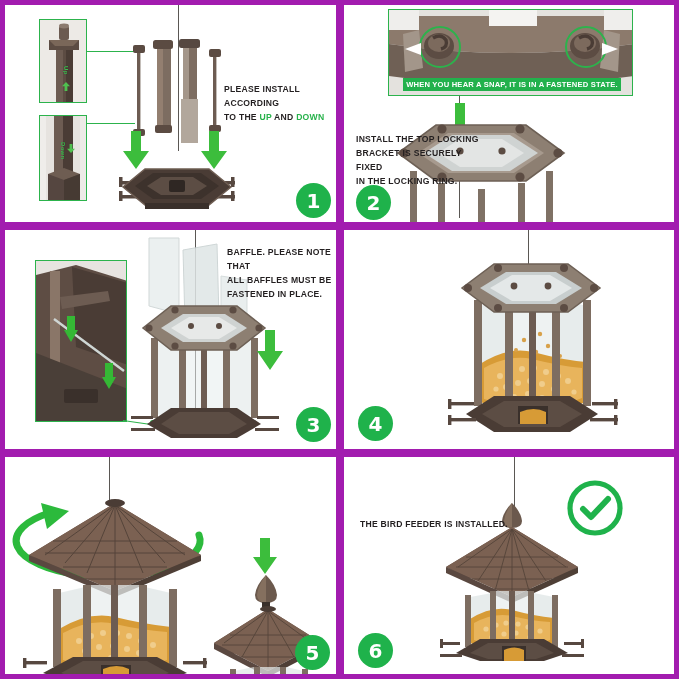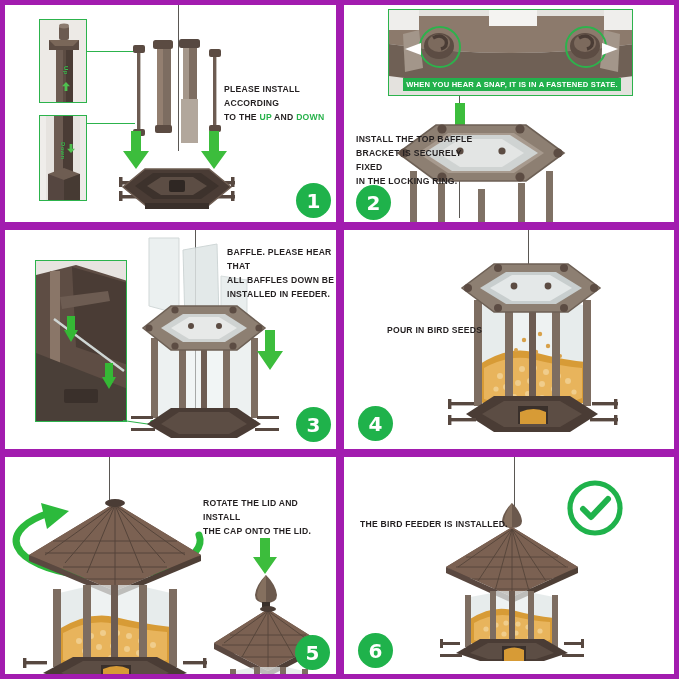--- a/index.html
+++ b/index.html
@@ -272,21 +272,21 @@
         <circle cx="130" cy="16" r="4.6" fill="#5c4c43"></circle>
         <circle cx="168" cy="40" r="4.6" fill="#5c4c43"></circle>
         <circle cx="14" cy="40" r="4.6" fill="#5c4c43"></circle>
         <circle cx="52" cy="64" r="4.6" fill="#5c4c43"></circle>
         <circle cx="130" cy="64" r="4.6" fill="#5c4c43"></circle>
         <circle cx="70" cy="38" r="3.6" fill="#5c4c43"></circle>
         <circle cx="112" cy="38" r="3.6" fill="#5c4c43"></circle>
       </g>
     </svg>
 
-    <div class="caption" style="left:12px;top:128px;width:130px;"><div><span>INSTALL THE TOP BAFFLE</span></div><div><span>BRACKET IS SECURELY FIXED</span></div><div><span>IN THE LOCKING RING.</span></div></div>
+    <div class="caption" style="left:12px;top:128px;width:130px;"><div><span>INSTALL THE TOP LOCKING</span></div><div><span>BRACKET IS SECURELY FIXED</span></div><div><span>IN THE LOCKING RING.</span></div></div>
 
     <div class="badge" style="left:12px;top:180px;">2</div>
   </div>
 
   <div class="panel p3">
 
     <div class="wire" style="left:190px;top:-4px;height:200px;"></div>
 
     <div class="inset" style="left:30px;top:30px;width:92px;height:162px;">
       <svg width="92" height="162" viewBox="0 0 92 162">
@@ -353,21 +353,21 @@
           <rect x="126" y="118" width="22" height="3"></rect>
         <rect x="0" y="130" width="24" height="3"></rect>
           <rect x="124" y="130" width="24" height="3"></rect>
       </g>
     </svg>
 
     <svg class="downarrow" style="left:252px;top:100px;" width="26" height="40" viewBox="0 0 26 40">
       <path d="M8 0 L18 0 L18 21 L26 21 L13 40 L0 21 L8 21 Z" fill="#3cbd3c"></path>
     </svg>
 
-    <div class="caption" style="left:222px;top:16px;width:112px;"><div><span>BAFFLE. PLEASE HEAR THAT</span></div><div><span>ALL BAFFLES DOWN BE</span></div><div><span>INSTALLED IN FEEDER.</span></div></div>
+    <div class="caption" style="left:222px;top:16px;width:112px;"><div><span>BAFFLE. PLEASE NOTE THAT</span></div><div><span>ALL BAFFLES MUST BE</span></div><div><span>FASTENED IN PLACE.</span></div></div>
 
     <div class="badge" style="left:291px;top:177px;">3</div>
   </div>
 
   <div class="panel p4">
 
     <div class="wire" style="left:184px;top:-4px;height:80px;"></div>
 
     <svg class="illus" style="left:104px;top:26px;" width="170" height="176" viewBox="0 0 170 176">
 
@@ -444,23 +444,20 @@
           <rect x="144" y="146" width="26" height="3.4"></rect>
         <rect x="0" y="162" width="28" height="3.4"></rect>
           <rect x="142" y="162" width="28" height="3.4"></rect>
         <rect x="0" y="143" width="3.4" height="10"></rect>
           <rect x="166" y="143" width="3.4" height="10"></rect>
         <rect x="0" y="159" width="3.4" height="10"></rect>
           <rect x="166" y="159" width="3.4" height="10"></rect>
       </g>
     </svg>
 
-    <div class="caption" style="left:43px;top:80px;width:130px;">
-      <div>POUR IN BIRD SEEDS</div>
-    </div>
 
     <div class="badge" style="left:14px;top:176px;">4</div>
   </div>
 
   <div class="panel p5">
 
     <div class="wire" style="left:104px;top:-4px;height:52px;"></div>
 
     <svg class="illus" style="left:8px;top:38px;" width="196" height="92" viewBox="0 0 196 92">
       <path d="M186 40 a92 36 0 1 1 -150 -22" fill="none" stroke="#2cba3c" stroke-width="7" stroke-linecap="round"></path>
@@ -567,21 +564,20 @@
       </g>
       <g fill="#7d6d61">
         <rect x="20" y="64" width="6" height="18"></rect>
           <rect x="44" y="62" width="6" height="20"></rect>
         <rect x="70" y="62" width="6" height="20"></rect>
           <rect x="92" y="64" width="6" height="18"></rect>
       </g>
       <path d="M50 74 q10 -5 20 0 L70 82 L50 82 Z" fill="#d79b36"></path>
     </svg>
 
-    <div class="caption" style="left:198px;top:40px;width:130px;"><div><span>ROTATE THE LID AND INSTALL</span></div><div><span>THE CAP ONTO THE LID.</span></div></div>
 
     <div class="badge" style="left:290px;top:178px;">5</div>
   </div>
 
   <div class="panel p6">
 
     <div class="wire" style="left:170px;top:-4px;height:54px;"></div>
 
     <svg class="illus" style="left:222px;top:22px;" width="58" height="58" viewBox="0 0 58 58">
       <circle cx="29" cy="29" r="25" fill="none" stroke="#1fb24b" stroke-width="5.2"></circle>

